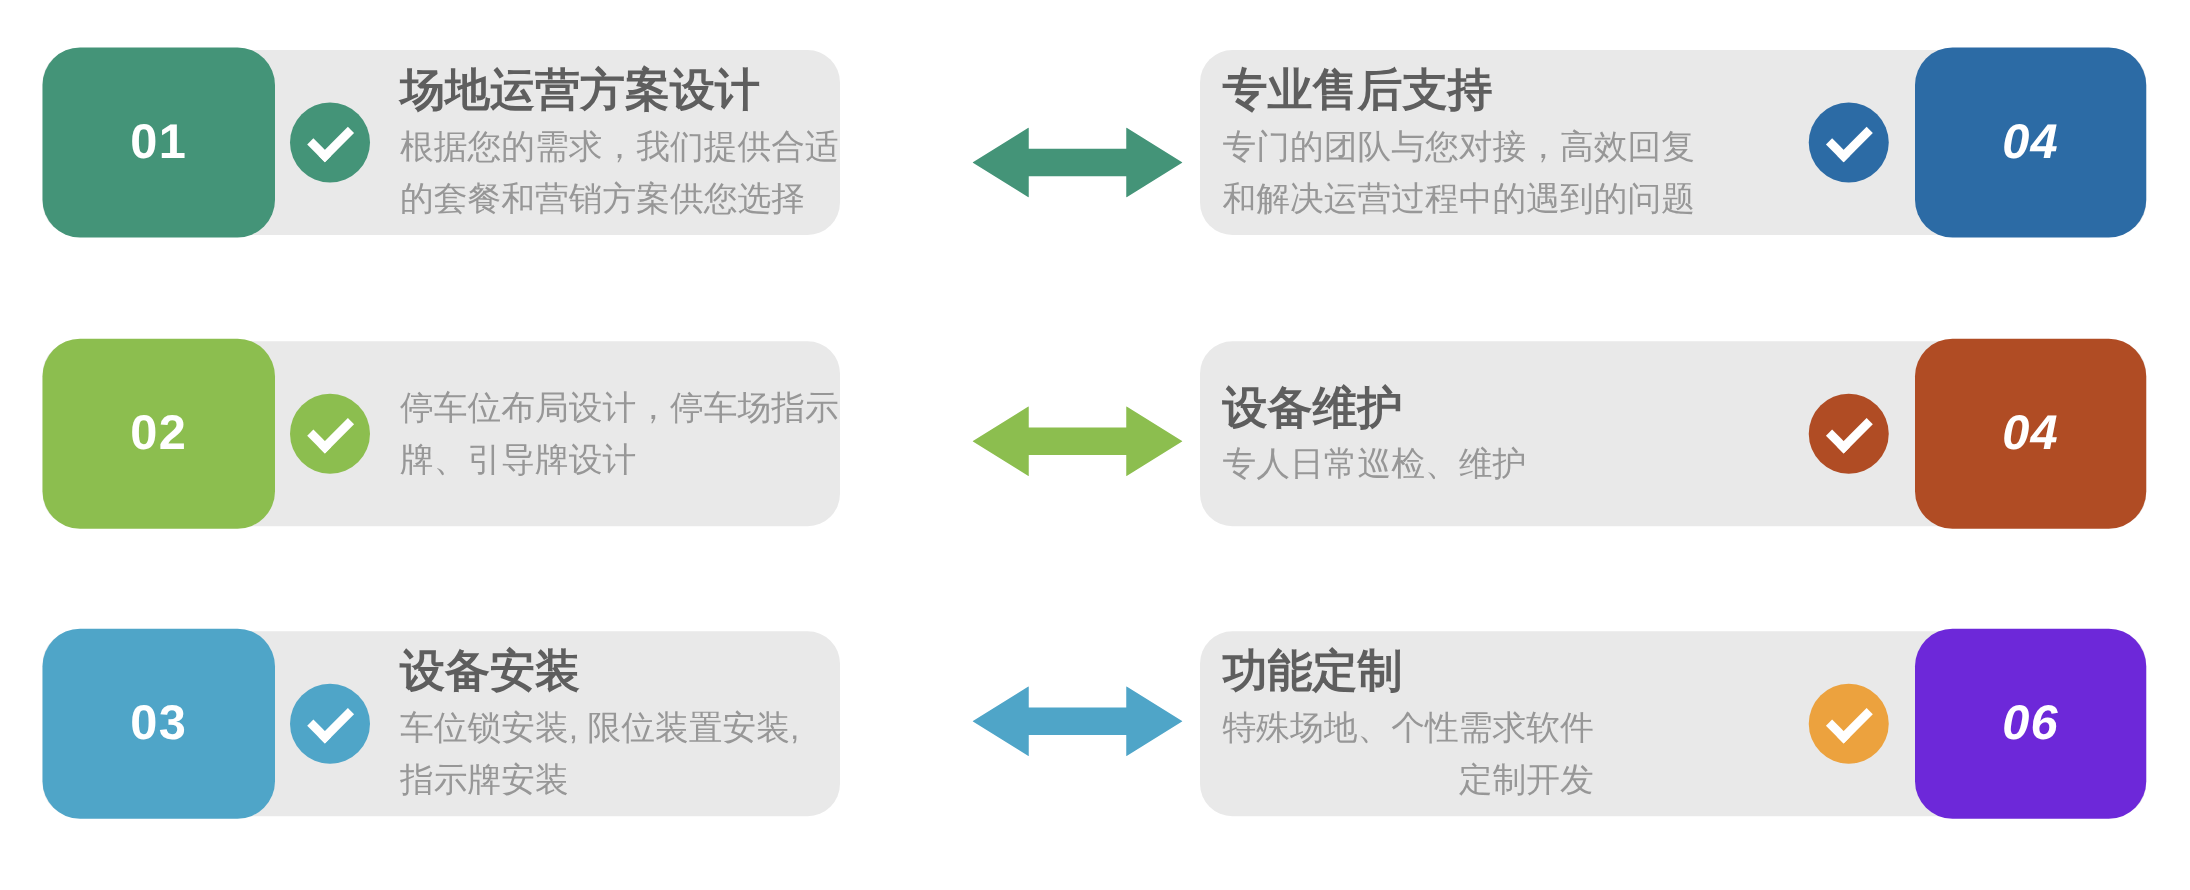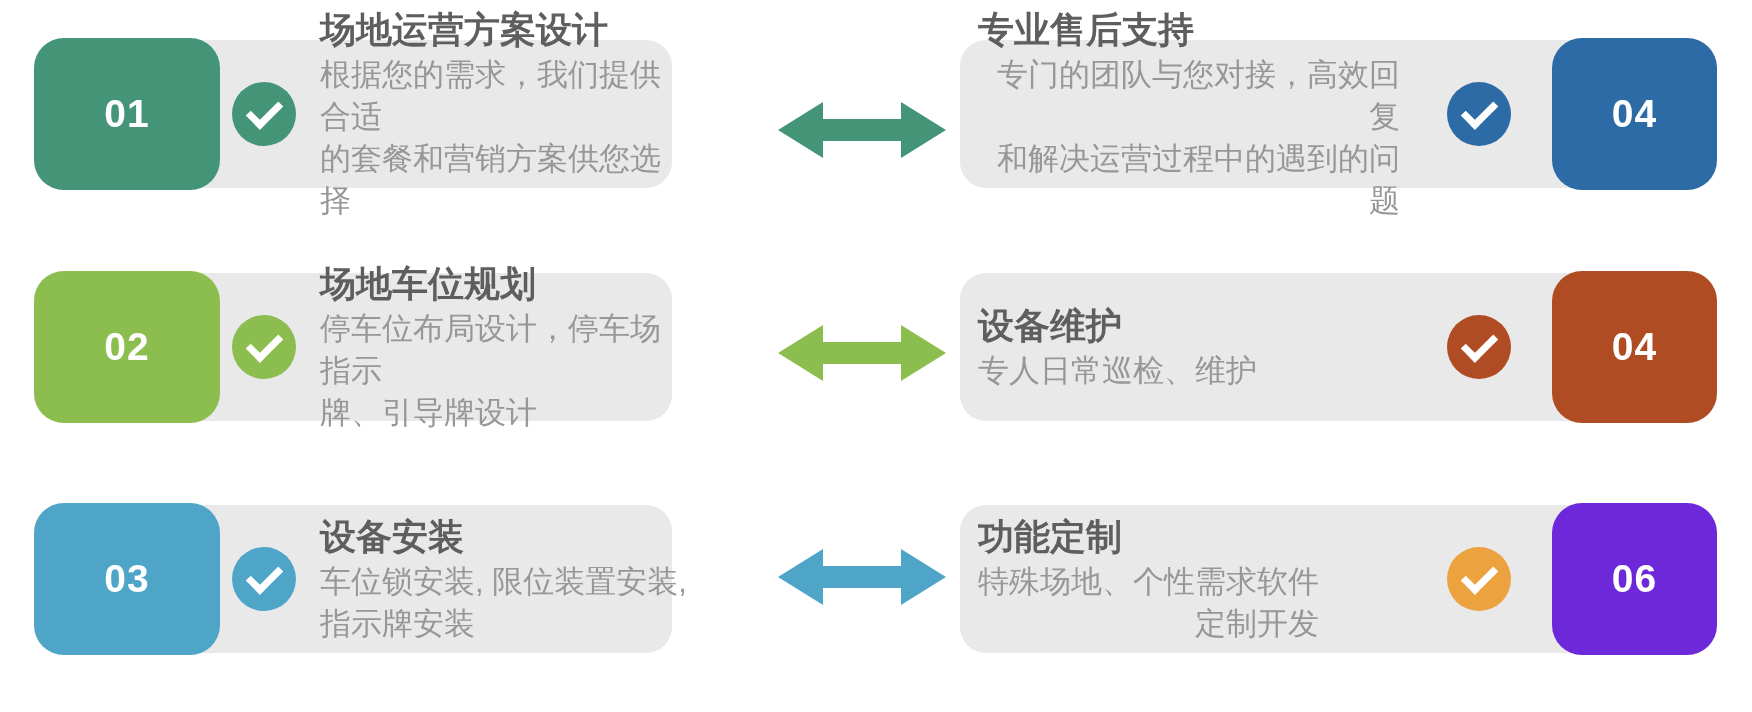--- a/index.html
+++ b/index.html
@@ -9,35 +9,35 @@
   .item{position:absolute;height:152px;}
   .item.left{left:34px;width:638px;}
   .item.right{left:960px;width:757px;}
 
   .card-bg{position:absolute;top:2px;left:0;right:0;height:148px;background:#e9e9e9;border-radius:26px;}
 
   .badge{position:absolute;top:0;width:186px;height:152px;border-radius:30px;
          display:flex;align-items:center;justify-content:center;
          color:#ffffff;font-size:39px;font-weight:bold;letter-spacing:1px;}
   .item.left  .badge{left:0;}
-  .item.right .badge{right:0;width:165px;}
+  .item.right .badge{right:0;width:185px;font-style:italic;}
 
   .check-circle{position:absolute;top:44px;width:64px;height:64px;border-radius:50%;
                 display:flex;align-items:center;justify-content:center;}
   .item.left  .check-circle{left:198px;}
   .item.right .check-circle{left:487px;}
   .tick{display:block;width:26px;height:13px;border-left:7px solid #fff;border-bottom:7px solid #fff;
         transform:rotate(-45deg);margin-top:-7px;}
 
   .text{position:absolute;top:0;bottom:0;display:flex;flex-direction:column;justify-content:center;}
   .item.left  .text{left:286px;width:370px;align-items:flex-start;text-align:left;}
   .item.right .text{left:18px;width:422px;align-items:flex-start;text-align:right;}
 
   .title{font-size:36px;font-weight:bold;color:#5e5e5e;line-height:48px;}
-  .desc{font-size:31px;color:#979797;line-height:42px;white-space:pre-line;}
+  .desc{font-size:27px;color:#979797;line-height:42px;white-space:pre-line;}
 
   .arrow{position:absolute;left:778px;width:168px;height:56px;}
   #arrow-1{top:102px;}
   #arrow-2{top:325px;}
   #arrow-3{top:549px;}
 
   
   #step-1,#step-4{top:38px;}
   #step-2,#step-5{top:271px;}
   #step-3,#step-6{top:503px;}
@@ -60,21 +60,20 @@
     </div>
   </div>
 
   <div class="item left" id="step-2">
     <div class="card-bg"></div>
     <div class="badge" style="background-color: rgb(140, 190, 79);">02</div>
     <div class="check-circle" style="background-color: rgb(140, 190, 79);">
         <span class="tick"></span>
       </div>
     <div class="text">
-      <div class="title">场地车位规划</div>
       <div class="desc">停车位布局设计，停车场指示
 牌、引导牌设计</div>
     </div>
   </div>
 
   <div class="item left" id="step-3">
     <div class="card-bg"></div>
     <div class="badge" style="background-color: rgb(79, 165, 200);">03</div>
     <div class="check-circle" style="background-color: rgb(79, 165, 200);">
         <span class="tick"></span>

